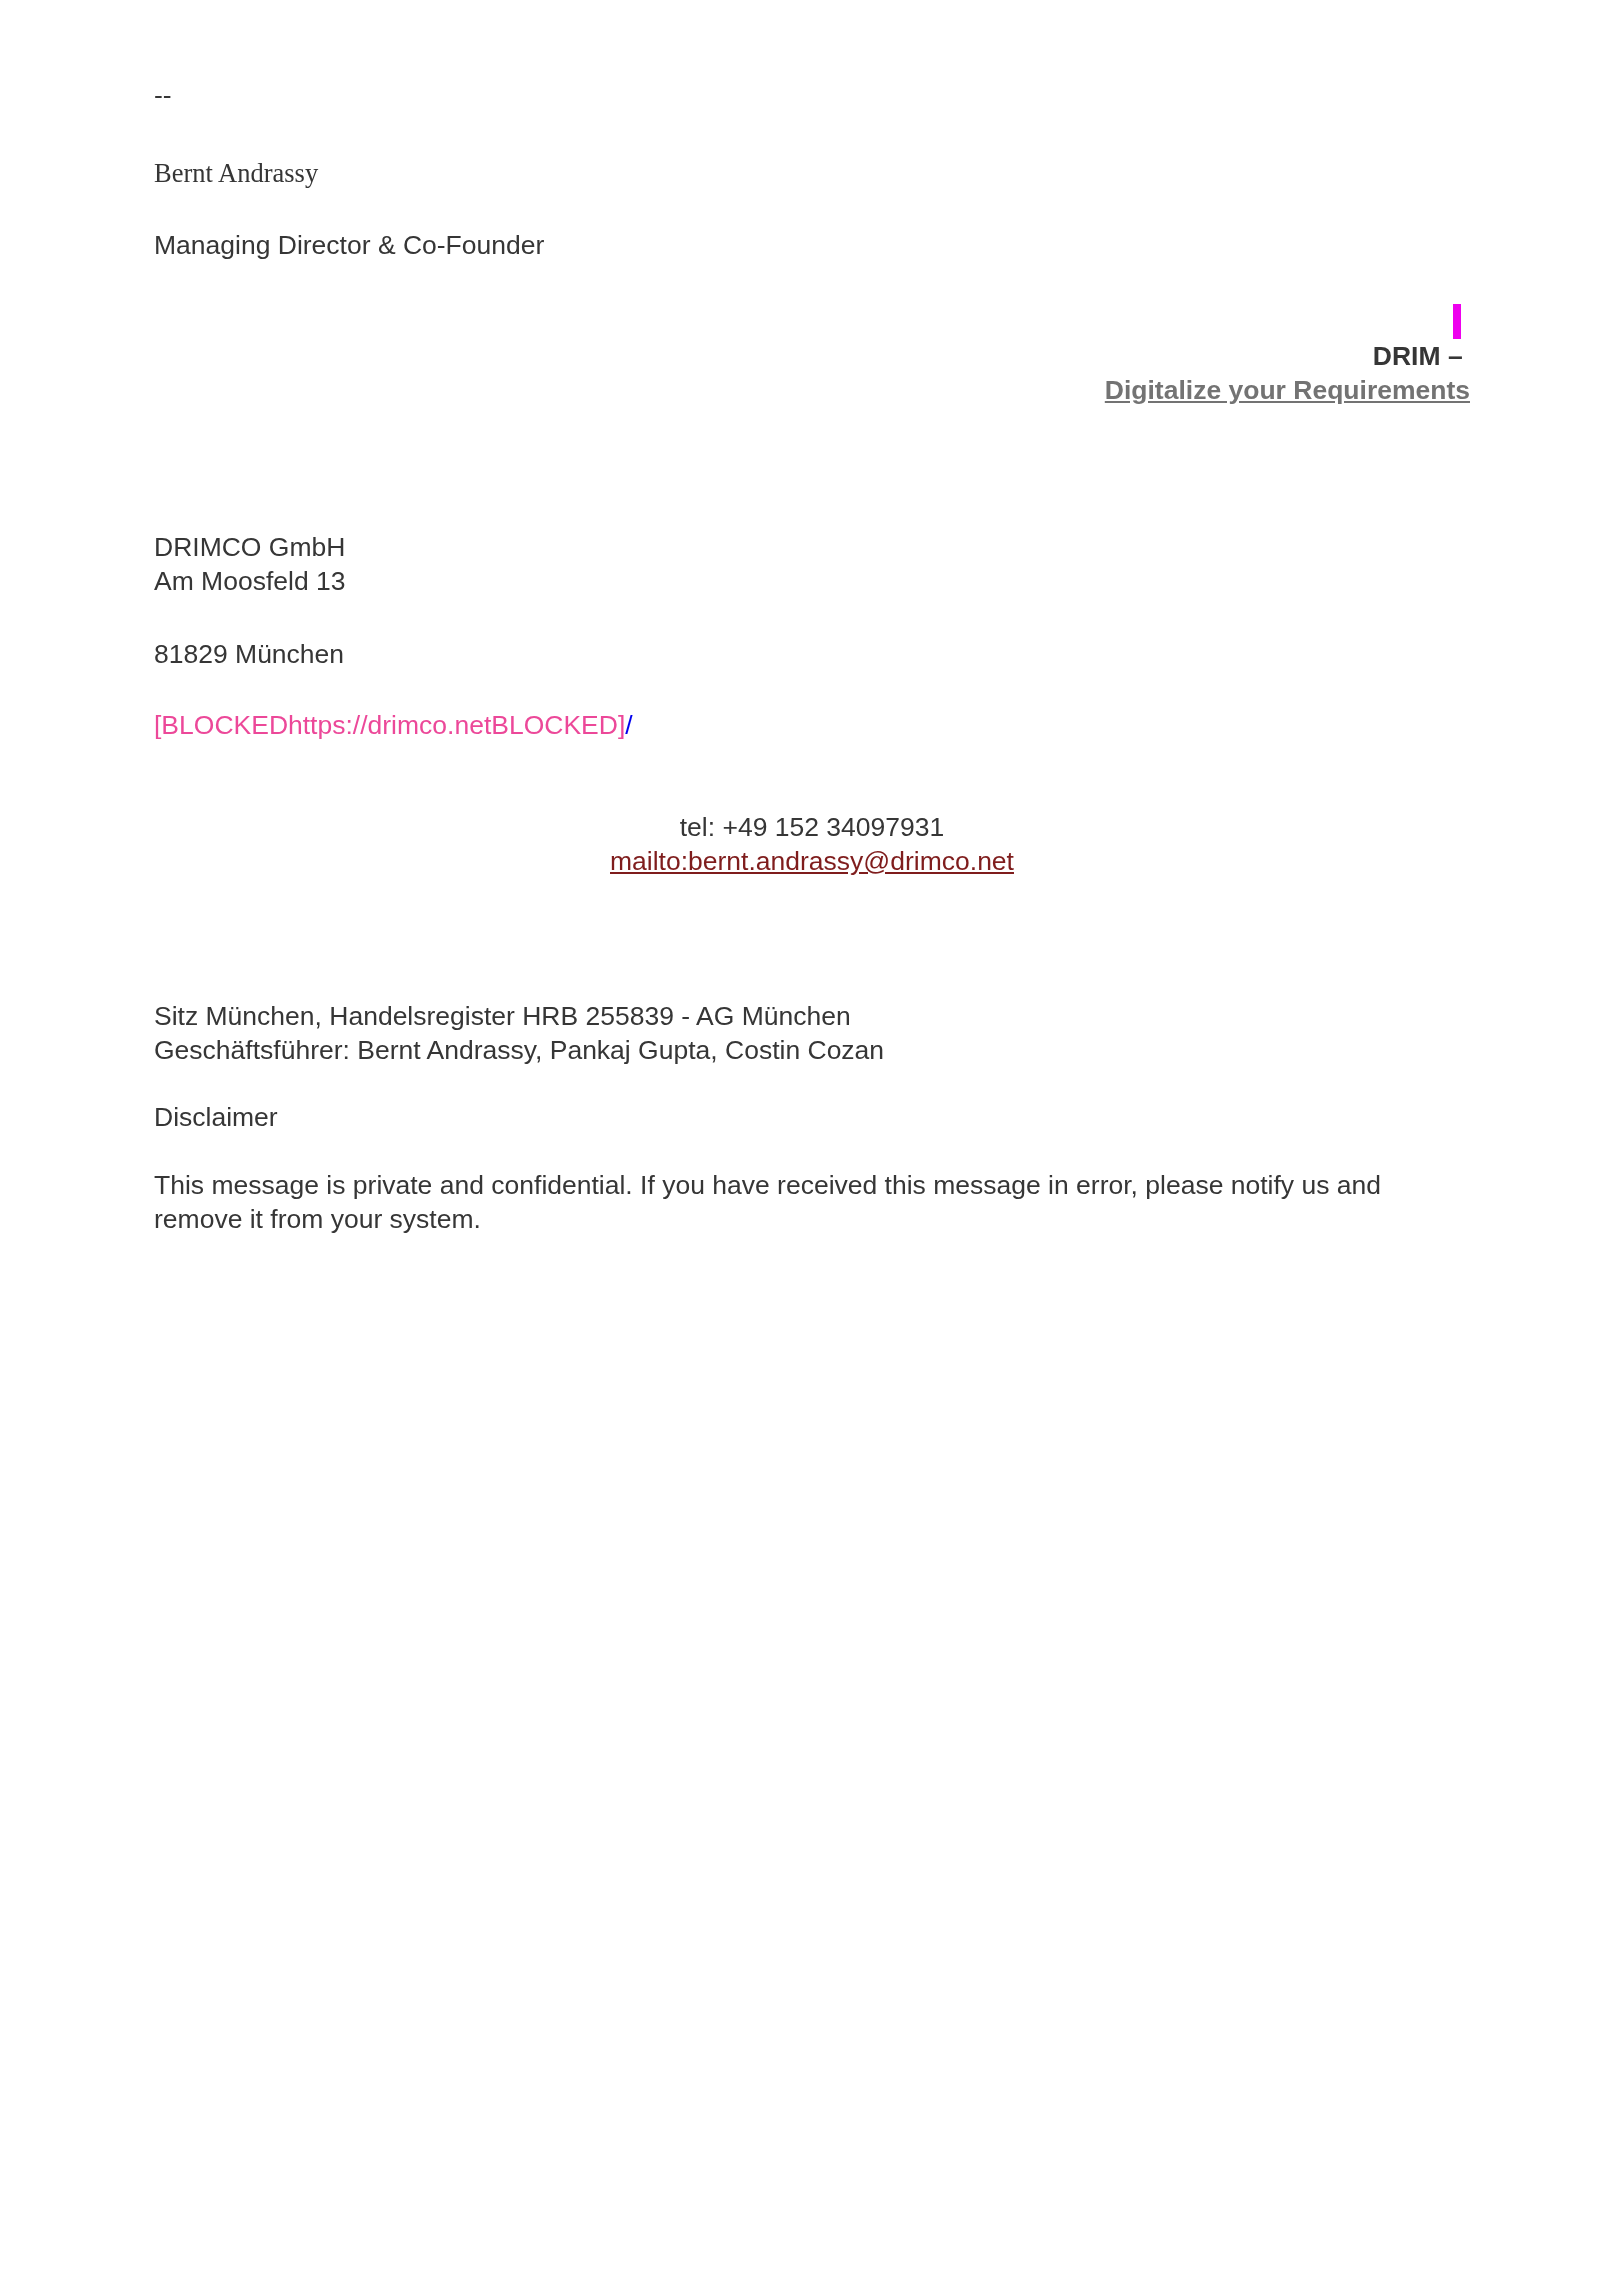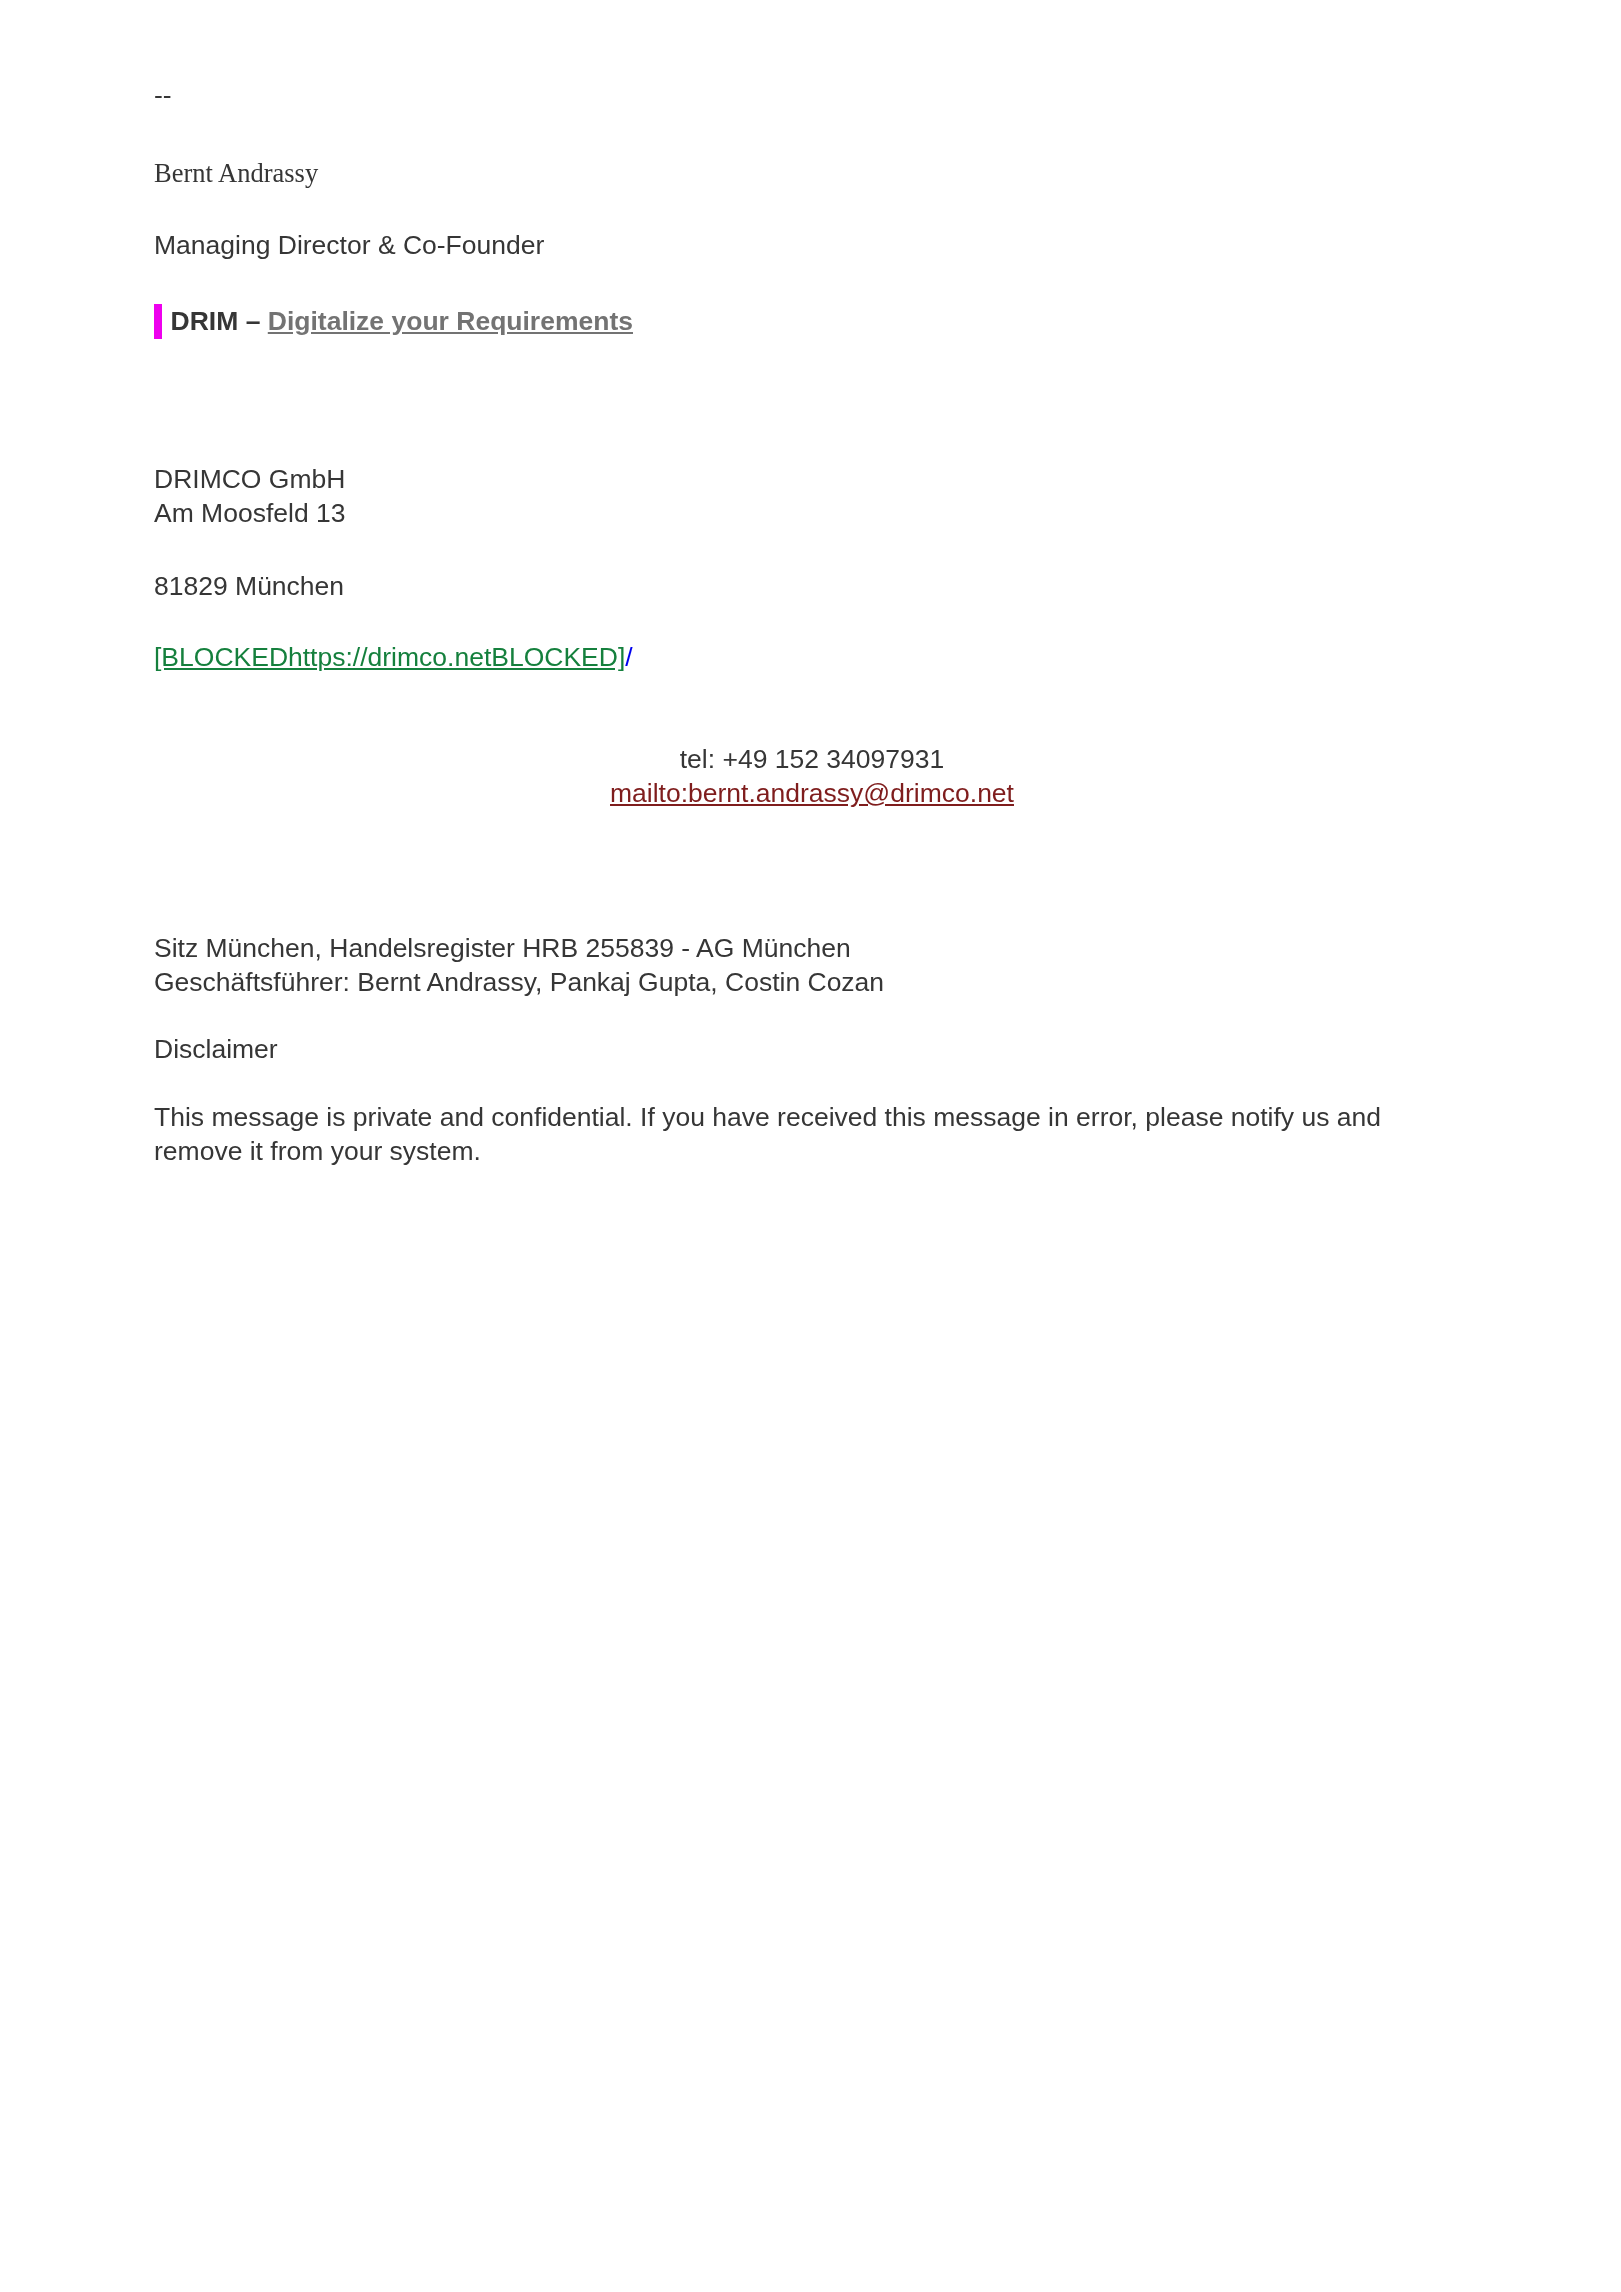--- a/index.html
+++ b/index.html
@@ -29,41 +29,41 @@
   .mb-role   { margin-bottom: 42px; }
   .mb-brand  { margin-bottom: 123px; }
   .mb-company{ margin-bottom: 39px; }
   .mb-city   { margin-bottom: 37px; }
   .mb-web    { margin-bottom: 68px; }
   .mb-tel    { margin-bottom: 121px; text-align: center; }
   .mb-reg    { margin-bottom: 33px; }
   .mb-disc   { margin-bottom: 34px; }
   .brand-line {
     display: flex;
-    align-items: flex-start;
+    align-items: flex-end;
     font-weight: bold;
+    flex-direction: column;
   }
   .accent-bar {
     display: inline-block;
     width: 7.8px;
     height: 35px;
     background: #ee00ee;
     margin-right: 8.8px;
     flex: 0 0 auto;
   }
   .brand-prefix { white-space: pre; }
   a.tagline-link {
     color: #737373;
     text-decoration: underline;
     font-weight: bold;
     cursor: pointer;
   }
   a.web-link {
-    color: #15803d;
-    text-decoration: underline;
+    color: #ec4899;
     cursor: pointer;
   }
   .web-suffix { color: #0000ee; text-decoration: none; }
   a.mail-link {
     color: #7f1d1d;
     text-decoration: underline;
     cursor: pointer;
   }
   .disclaimer-text { max-width: 1402px; }
 </style>

